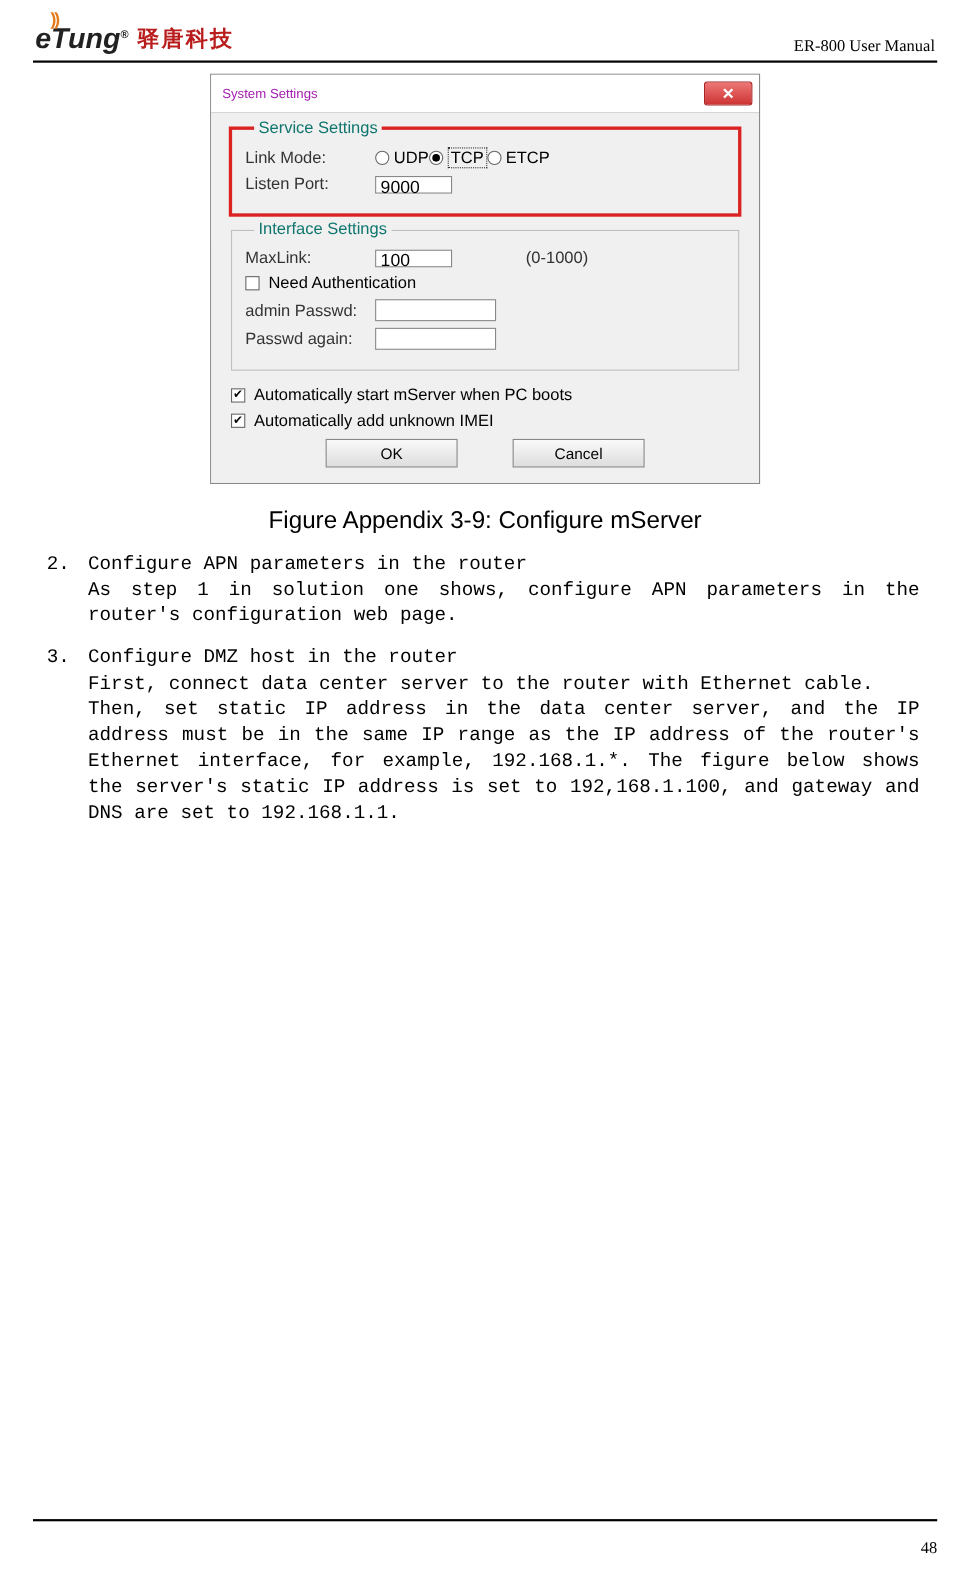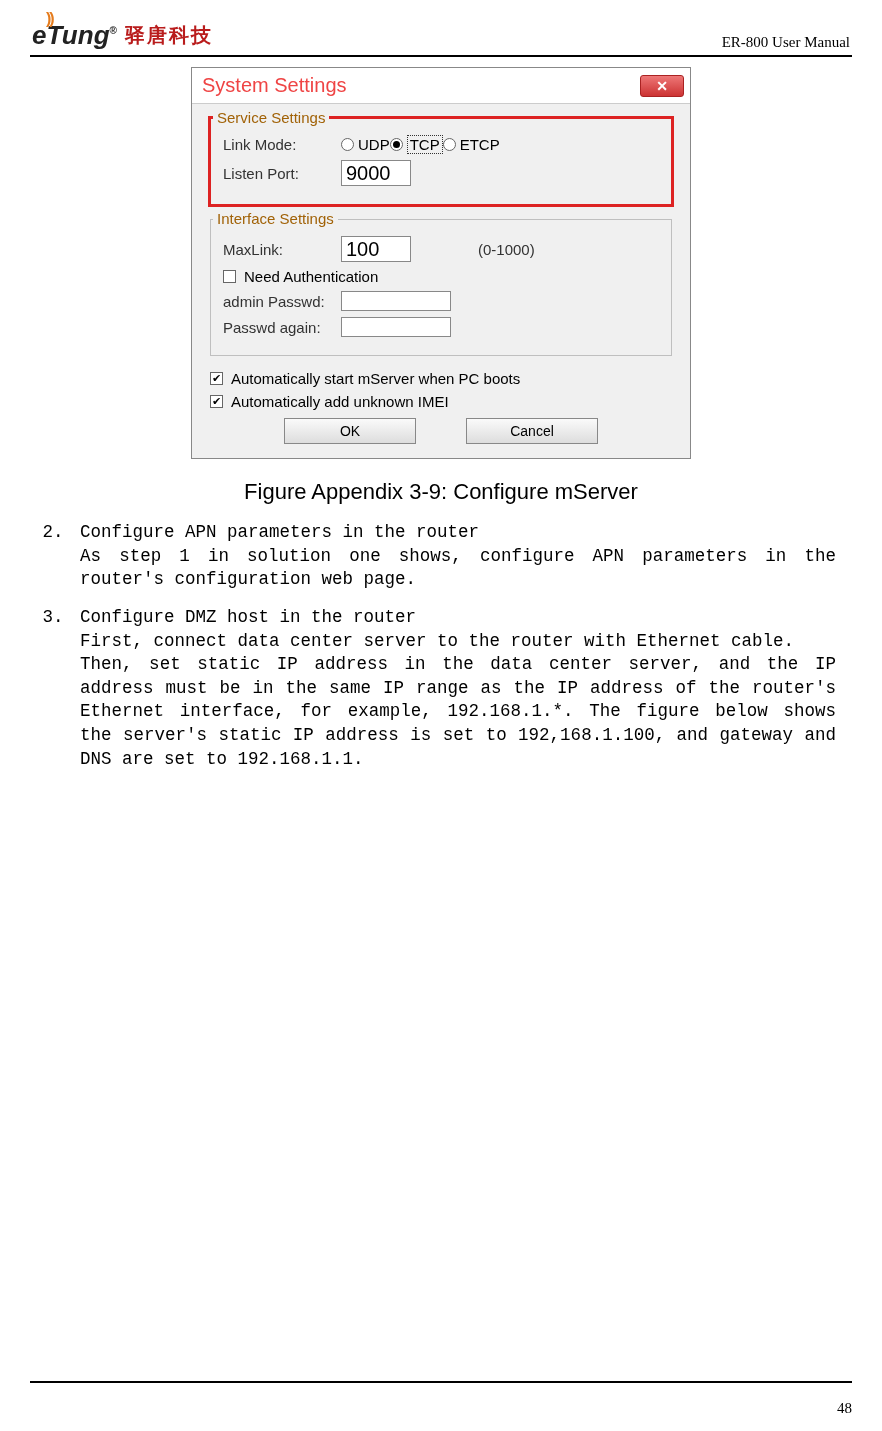--- a/index.html
+++ b/index.html
@@ -84,22 +84,22 @@
   }
   .titlebar {
     background: #fff;
     display: flex;
     align-items: center;
     justify-content: space-between;
     padding: 6px 6px 6px 10px;
     border-bottom: 1px solid #ccc;
   }
   .titlebar-text {
-    font-size: 20px;
-    color: #ef4444;
+    font-size: 12px;
+    color: #a21caf;
   }
   .close-btn {
     width: 44px;
     height: 22px;
     background: linear-gradient(#e77,#c33);
     border: 1px solid #a22;
     border-radius: 3px;
     color: #fff;
     font-weight: bold;
     display: flex;
@@ -117,24 +117,24 @@
     margin-bottom: 14px;
     position: relative;
   }
   .fieldset.red-outline {
     outline: 3px solid #d22;
     outline-offset: -1px;
   }
   .legend {
     position: absolute;
     top: -10px;
-    left: 2px;
+    left: 20px;
     background: #f0f0f0;
     padding: 0 4px;
-    color: #a16207;
+    color: #0f766e;
     font-size: 15px;
   }
   .row {
     display: flex;
     align-items: center;
     margin: 6px 0;
     gap: 8px;
   }
   .lbl { width: 110px; color: #333; }
   .radio-group { display: flex; align-items: center; }
@@ -149,34 +149,34 @@
   }
   .tcp-focus {
     border: 1px dotted #333;
     padding: 0 2px;
   }
   .text-input {
     border: 1px solid #888;
     background: #fff;
     padding: 1px 4px;
     width: 70px;
-    height: 26px;
-    font-size: 20px;
+    height: 16px;
+    font-size: 16px;
   }
   .checkbox {
     width: 13px; height: 13px; border: 1px solid #666; background:#fff;
     display:inline-flex; align-items:center; justify-content:center;
     font-size: 11px; line-height:1;
   }
   .checkbox.checked::after { content: "✔"; color:#000; font-size:11px; }
   .pw-input {
     border: 1px solid #888; background:#fff; width:110px; height:20px;
   }
   .btn {
-    width: 132px; height: 26px;
+    width: 120px; height: 26px;
     background: linear-gradient(#fafafa,#ddd);
     border: 1px solid #888;
     display:flex; align-items:center; justify-content:center;
     font-size: 14px;
   }
   .btn-row {
     display:flex; justify-content:center; gap: 50px; margin-top: 8px;
   }
   .caption {
     font-size: 22px;

